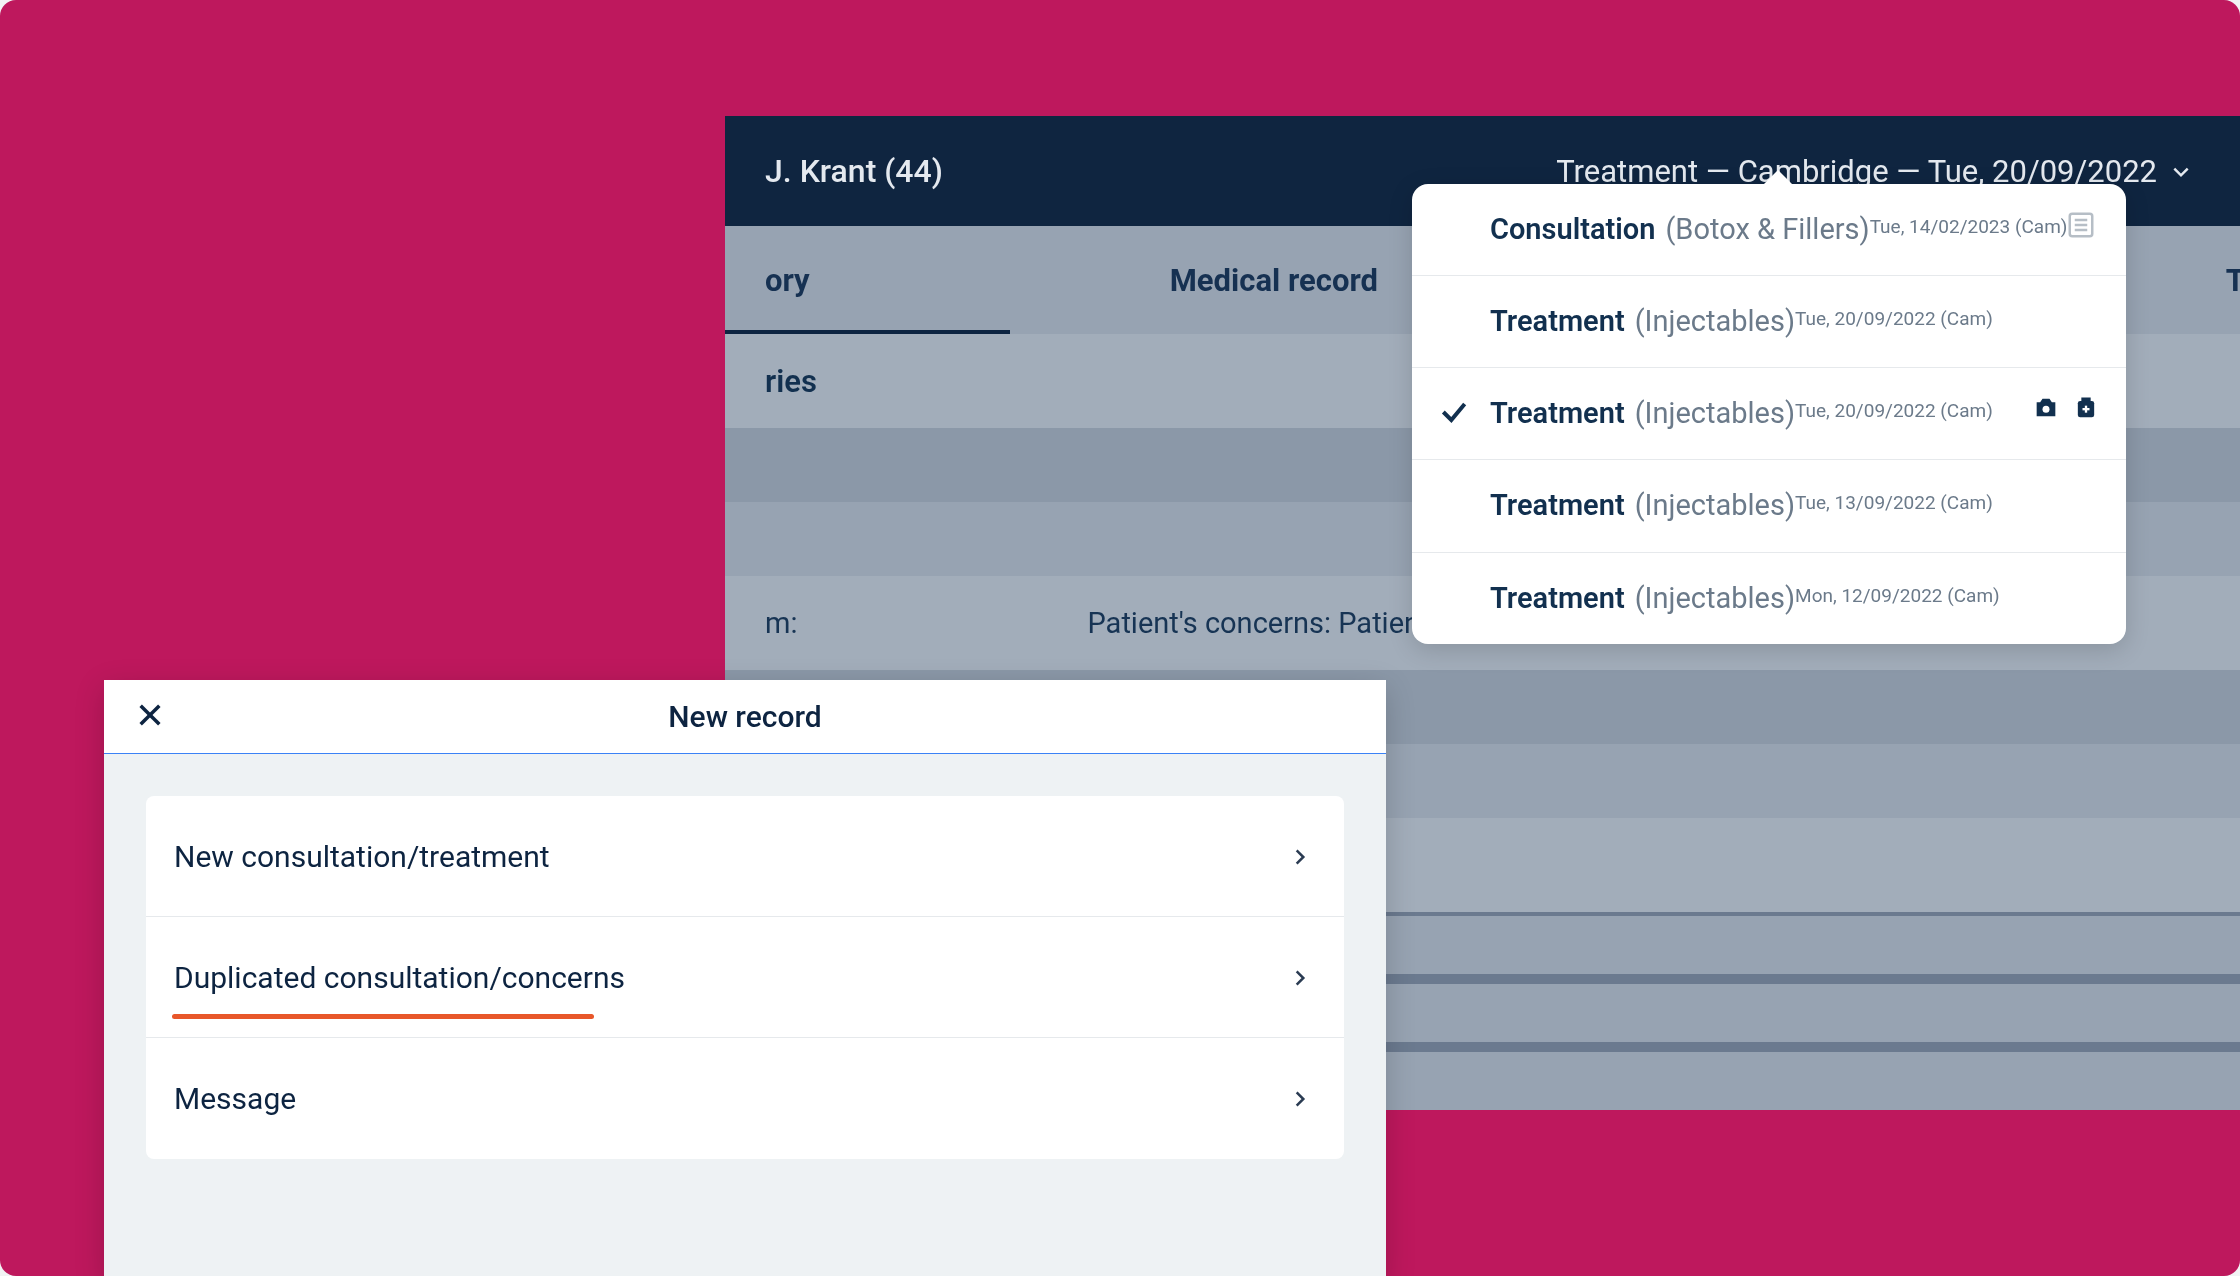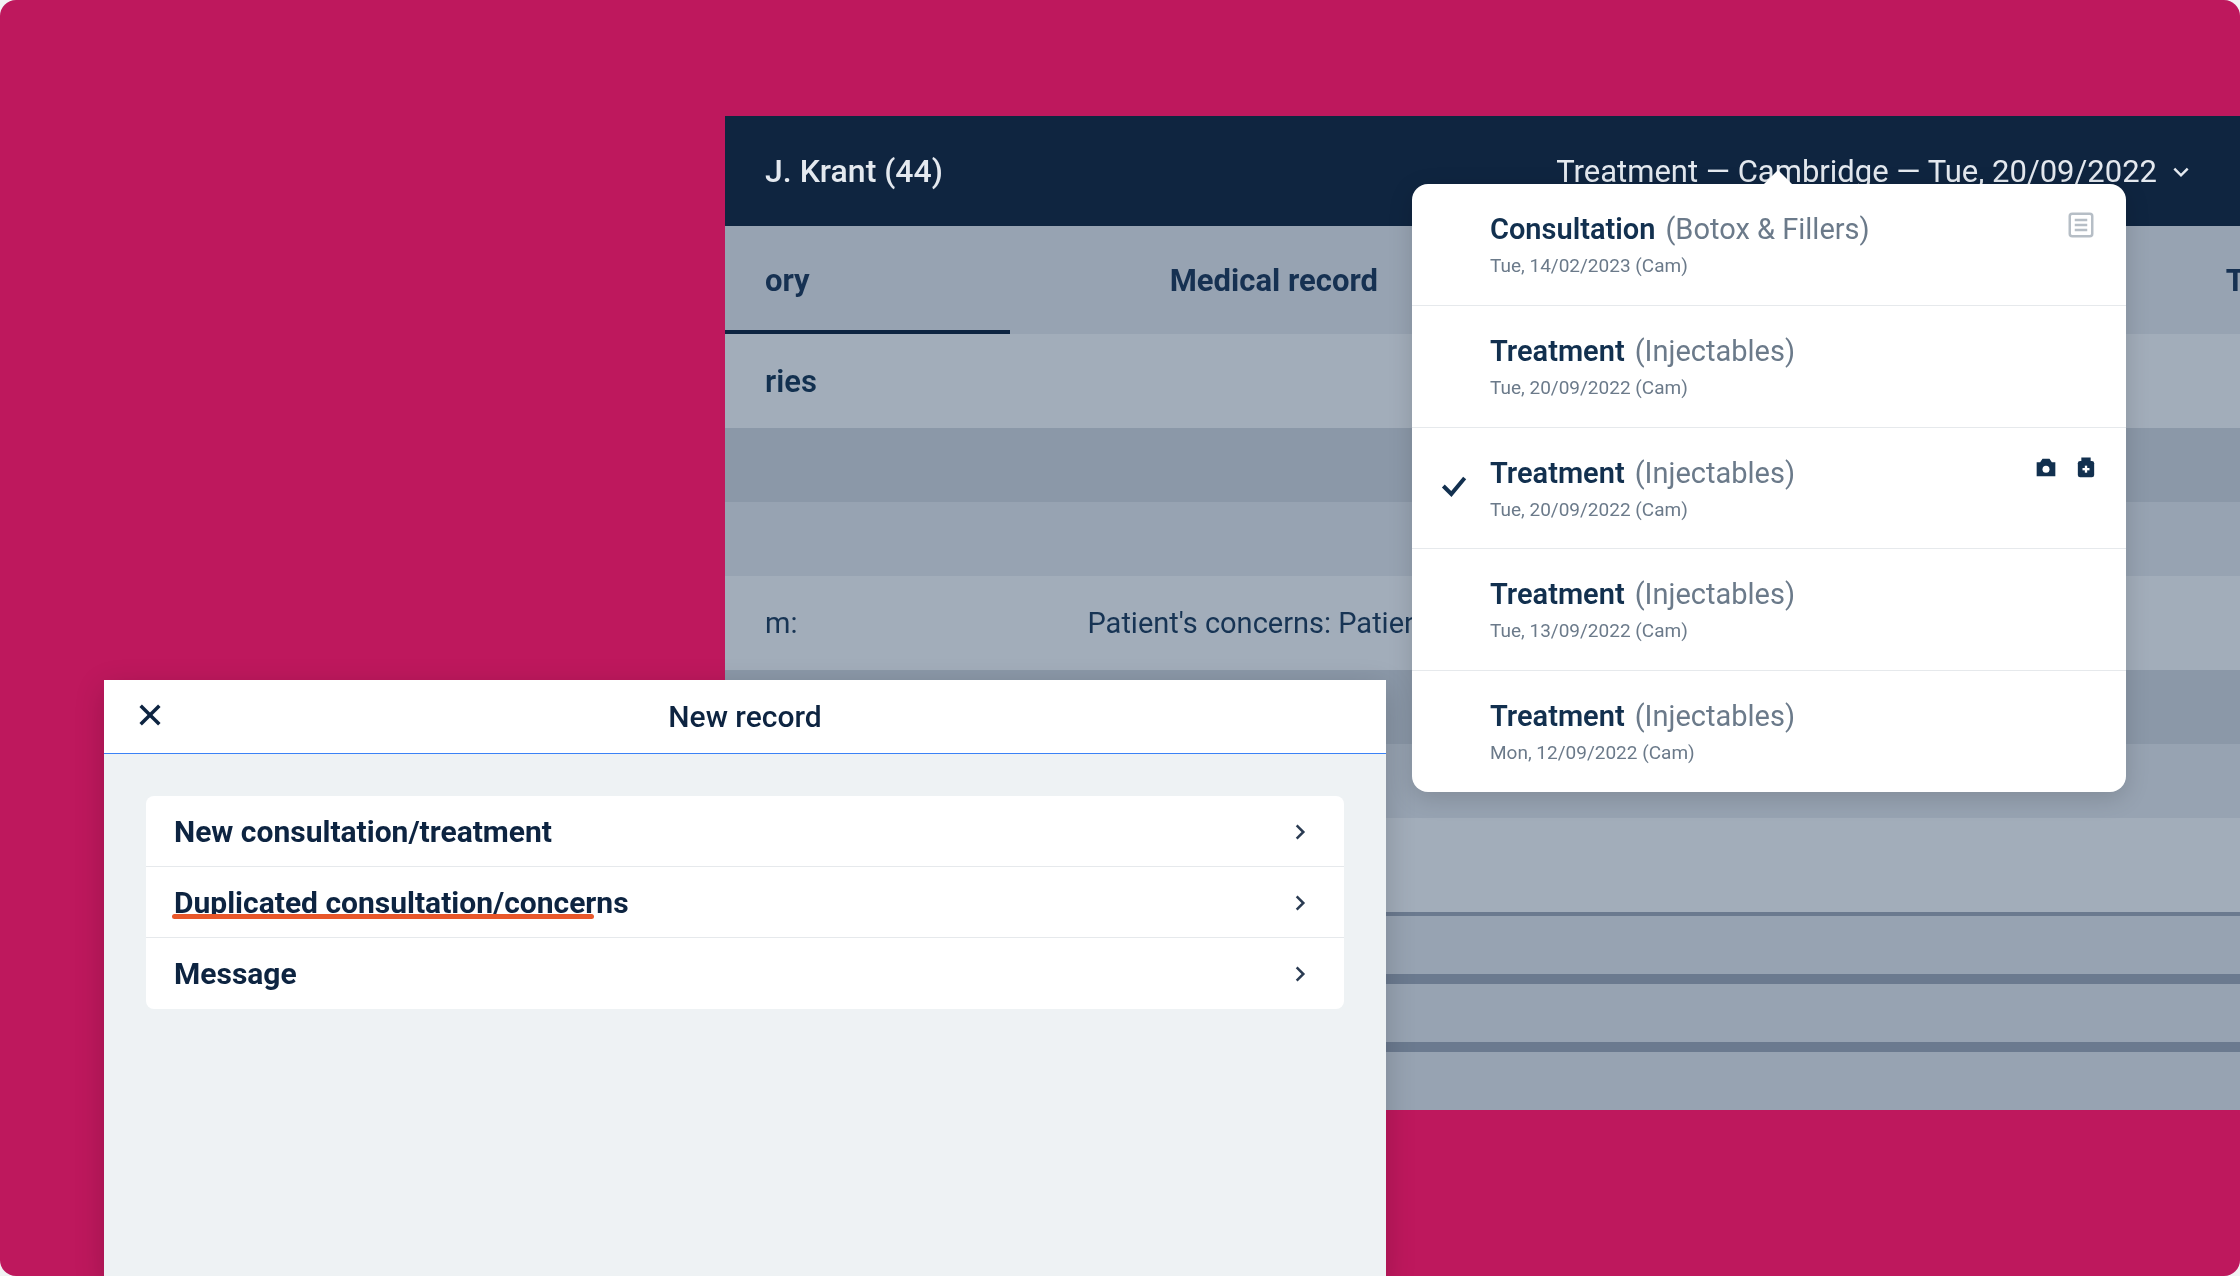--- a/index.html
+++ b/index.html
@@ -100,21 +100,21 @@
   display: flex;
   align-items: center;
   padding: 26px 34px 26px 78px;
   border-bottom: 1px solid #e6e9ec;
   position: relative;
 }
 .dd-item:last-child { border-bottom: none; }
 .dd-title { font-size: 29px; font-weight: 600; color: #12304f; }
 .dd-sub { font-size: 29px; font-weight: 400; color: #6b7a8a; margin-left: 10px; }
 .dd-date { font-size: 19px; color: #6b7a8a; margin-top: 4px; }
-.dd-text { display: flex; flex-direction: column; line-height: 1.35; }
+.dd-text { display: flex; flex-direction: row; line-height: 1.35; }
 .dd-check { position: absolute; left: 26px; top: 50%; transform: translateY(-50%); }
 .dd-check svg { width: 32px; height: 32px; stroke: #12304f; stroke-width: 3; fill: none; }
 .dd-icons { position: absolute; right: 26px; top: 26px; display: flex; gap: 12px; }
 .dd-icons svg { width: 28px; height: 28px; fill: #12304f; }
 .dd-list-icon { position: absolute; right: 30px; top: 26px; }
 .dd-list-icon svg { width: 30px; height: 30px; fill: none; stroke: #b6bec6; stroke-width: 2; }
 
 
 .modal {
   position: absolute;
@@ -139,28 +139,28 @@
 .modal-header .close svg { width: 28px; height: 28px; stroke: #0d2441; stroke-width: 3; }
 .modal-title { font-size: 30px; font-weight: 500; color: #0d2441; }
 
 .modal-list {
   margin: 42px 42px 0 42px;
   background: #fff;
   border-radius: 8px;
   overflow: hidden;
 }
 .modal-item {
-  height: 71px;
+  height: 121px;
   display: flex;
   align-items: center;
   justify-content: space-between;
   padding: 0 34px 0 28px;
   border-bottom: 1px solid #e6e9ec;
   font-size: 30px;
-  font-weight: 700;
+  font-weight: 400;
   color: #0d2441;
   cursor: pointer;
   position: relative;
 }
 .modal-item:last-child { border-bottom: none; }
 .modal-item .chev svg { width: 20px; height: 20px; stroke: #2a3b52; stroke-width: 3; fill: none; }
 .underline {
   position: absolute;
   left: 26px; bottom: 18px;
   width: 422px; height: 5px;

